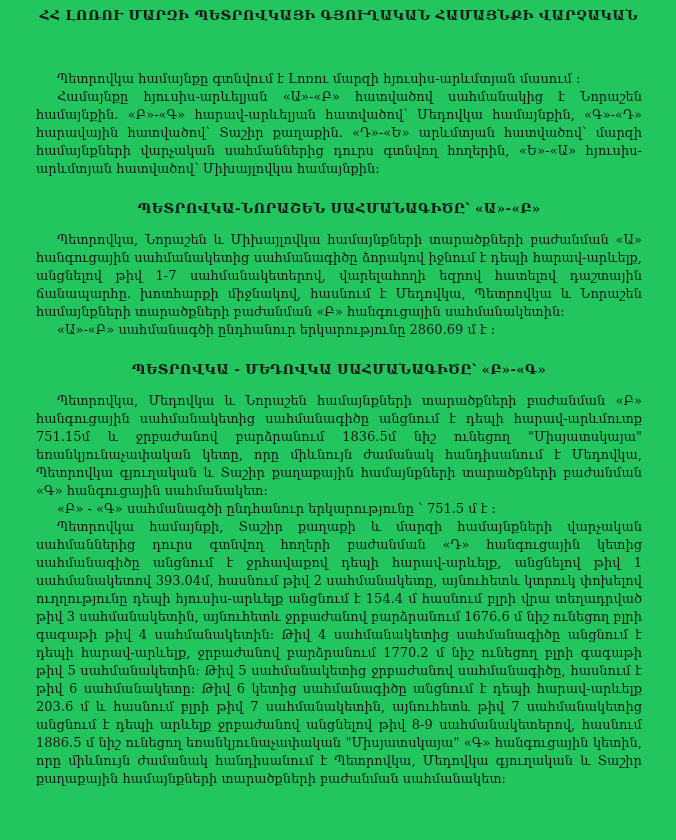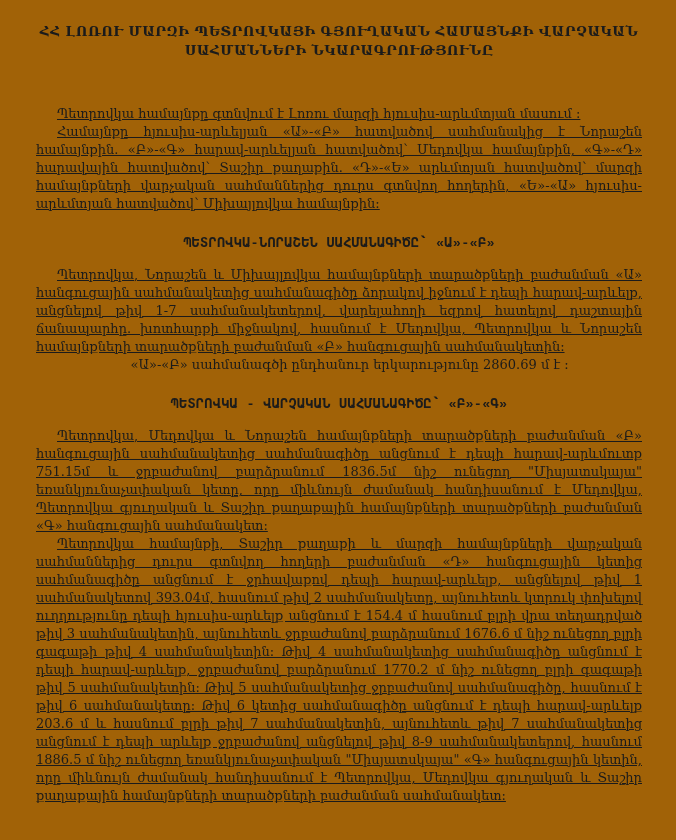--- a/index.html
+++ b/index.html
@@ -11,76 +11,75 @@
     width: 676px;
     height: 840px;
     overflow: hidden;
     font-family: "DejaVu Serif", "DejaVu Sans", serif;
     color: #1b1b1b;
   }
   .page {
     box-sizing: border-box;
     width: 676px;
     height: 840px;
-    padding: 22px 34px 0 36px;
-    background: #a16207;
+    padding: 6px 34px 0 36px;
+    background: #22c55e;
   }
   .title {
     margin: 0;
     text-align: center;
     font-size: 13.5px;
     font-weight: bold;
     line-height: 19px;
     letter-spacing: 0.4px;
   }
   .title .tline { display: block; }
   .intro { margin-top: 45px; }
   p {
     margin: 0;
     font-size: 13px;
     line-height: 18px;
     text-align: justify;
   }
-  .indent { text-indent: 21px; text-decoration: underline; }
+  .indent { text-indent: 21px; }
   .noindent { text-indent: 0; }
   .sec-heading {
     margin: 21px 0 13px 0;
     text-align: center;
     font-size: 13.5px;
     font-weight: bold;
     line-height: 19px;
     letter-spacing: 0.3px;
-    font-family: Liberation Mono, monospace;
   }
-  .length-line { text-indent: 21px; text-align: center; }
+  .length-line { text-indent: 21px; text-align: left; }
 </style>
 </head>
 <body>
 
 <div class="page">
 
   <h1 class="title">
     <span class="tline">ՀՀ ԼՈՌՈՒ ՄԱՐԶԻ ՊԵՏՐՈՎԿԱՅԻ ԳՅՈՒՂԱԿԱՆ ՀԱՄԱՅՆՔԻ ՎԱՐՉԱԿԱՆ</span>
-    <span class="tline">ՍԱՀՄԱՆՆԵՐԻ ՆԿԱՐԱԳՐՈՒԹՅՈՒՆԸ</span>
   </h1>
 
   <div class="intro">
     <p class="indent">Պետրովկա համայնքը գտնվում է Լոռու մարզի հյուսիս-արևմտյան մասում :</p>
     <p class="indent">Համայնքը հյուսիս-արևելյան «Ա»-«Բ» հատվածով սահմանակից է Նորաշեն համայնքին. «Բ»-«Գ» հարավ-արևելյան հատվածով՝ Մեդովկա համայնքին, «Գ»-«Դ» հարավային հատվածով՝ Տաշիր քաղաքին. «Դ»-«Ե» արևմտյան հատվածով՝ մարզի համայնքների վարչական սահմաններից դուրս գտնվող հողերին, «Ե»-«Ա» հյուսիս-արևմտյան հատվածով՝ Միխայլովկա համայնքին:</p>
   </div>
 
   <div class="section">
     <h2 class="sec-heading">ՊԵՏՐՈՎԿԱ-ՆՈՐԱՇԵՆ ՍԱՀՄԱՆԱԳԻԾԸ՝ «Ա»-«Բ»</h2>
     <p class="indent">Պետրովկա, Նորաշեն և Միխայլովկա համայնքների  տարածքների բաժանման «Ա» հանգուցային սահմանակետից սահմանագիծը ձորակով իջնում է դեպի հարավ-արևելք, անցնելով թիվ 1-7 սահմանակետերով, վարելահողի եզրով հատելով դաշտային ճանապարհը. խոտհարքի միջնակով, հասնում է Մեդովկա, Պետրովկա և Նորաշեն համայնքների տարածքների բաժանման «Բ» հանգուցային սահմանակետին:</p>
     <p class="length-line">«Ա»-«Բ» սահմանագծի ընդհանուր երկարությունը  2860.69 մ է :</p>
   </div>
 
   <div class="section">
-    <h2 class="sec-heading">ՊԵՏՐՈՎԿԱ - ՎԱՐՉԱԿԱՆ ՍԱՀՄԱՆԱԳԻԾԸ՝ «Բ»-«Գ»</h2>
+    <h2 class="sec-heading">ՊԵՏՐՈՎԿԱ - ՄԵԴՈՎԿԱ ՍԱՀՄԱՆԱԳԻԾԸ՝ «Բ»-«Գ»</h2>
     <p class="indent">Պետրովկա,  Մեդովկա  և  Նորաշեն համայնքների  տարածքների բաժանման «Բ» հանգուցային սահմանակետից  սահմանագիծը անցնում է դեպի հարավ-արևմուտք  751.15մ և ջրբաժանով  բարձրանում 1836.5մ նիշ ունեցող "Միսյատսկայա" եռանկյունաչափական կետը, որը միևնույն ժամանակ հանդիսանում է Մեդովկա, Պետրովկա գյուղական և Տաշիր քաղաքային համայնքների տարածքների բաժանման «Գ» հանգուցային սահմանակետ:</p>
+    <p class="length-line">«Բ» - «Գ» սահմանագծի ընդհանուր երկարությունը ՝ 751.5 մ է :</p>
   </div>
 
   <div class="section">
     <p class="indent">Պետրովկա համայնքի, Տաշիր քաղաքի և մարզի համայնքների վարչական սահմաններից դուրս գտնվող հողերի բաժանման  «Դ» հանգուցային կետից սահմանագիծը անցնում է ջրհավաքով դեպի հարավ-արևելք, անցնելով թիվ 1 սահմանակետով 393.04մ, հասնում թիվ 2 սահմանակետը, այնուհետև կտրուկ փոխելով  ուղղությունը դեպի հյուսիս-արևելք  անցնում է 154.4 մ հասնում բլրի վրա տեղադրված թիվ 3  սահմանակետին, այնուհետև ջրբաժանով բարձրանում 1676.6 մ նիշ ունեցող բլրի գագաթի թիվ 4 սահմանակետին: Թիվ 4 սահմանակետից սահմանագիծը անցնում է դեպի հարավ-արևելք, ջրբաժանով բարձրանում 1770.2 մ նիշ ունեցող բլրի գագաթի թիվ 5 սահմանակետին: Թիվ 5 սահմանակետից ջրբաժանով սահմանագիծը, հասնում է  թիվ 6 սահմանակետը: Թիվ 6  կետից սահմանագիծը անցնում է դեպի հարավ-արևելք 203.6 մ և հասնում բլրի թիվ 7 սահմանակետին, այնուհետև թիվ  7 սահմանակետից անցնում է դեպի արևելք ջրբաժանով  անցնելով  թիվ  8-9  սահմանակետերով,  հասնում  1886.5  մ  նիշ  ունեցող եռանկյունաչափական  "Միսյատսկայա"  «Գ»  հանգուցային կետին, որը միևնույն ժամանակ հանդիսանում է Պետրովկա, Մեդովկա գյուղական  և Տաշիր քաղաքային համայնքների տարածքների բաժանման սահմանակետ:</p>
 
   </div>
 
 </div>
 
 </body></html>

